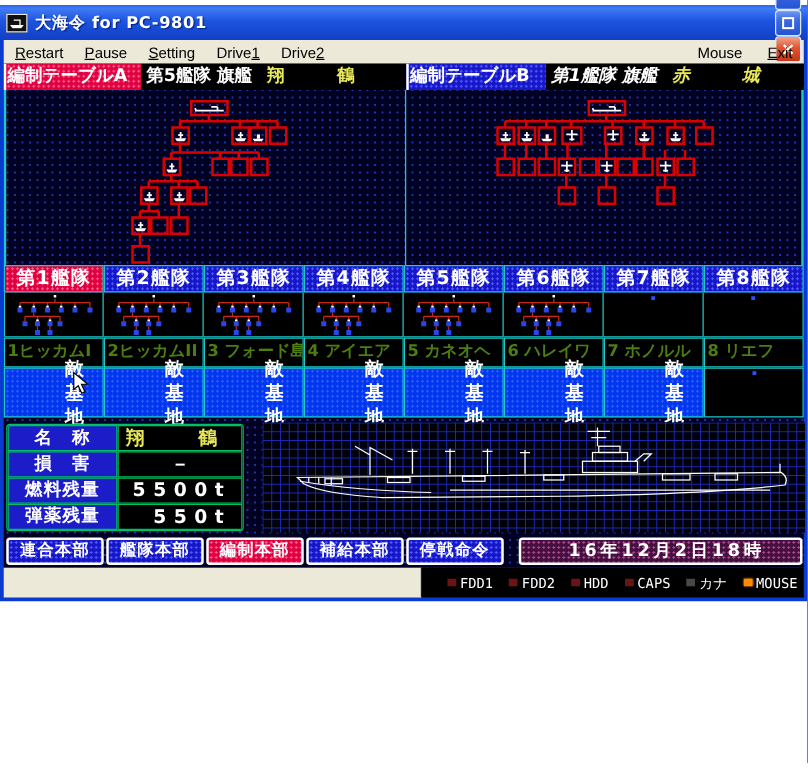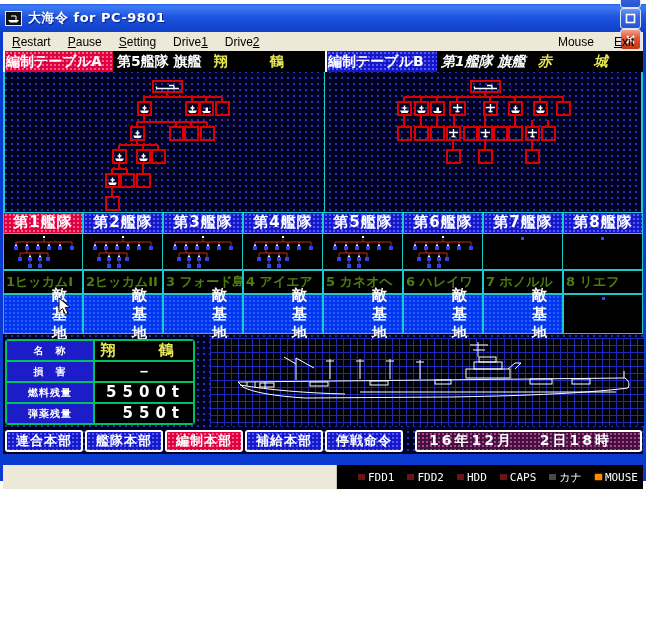--- a/index.html
+++ b/index.html
@@ -95,21 +95,21 @@
     width:80px; border:1px solid #1cc8c8; color:#fff; font-size:15px; letter-spacing:2px;
     display:flex; align-items:center; justify-content:center; cursor:pointer;
   }
   .enemy-cell.empty { background:#000; position:relative; cursor:default; }
 
   .row-info { height:94px; position:relative; }
   .info-table { position:absolute; left:2px; top:5px; border:1px solid #00c060; border-radius:3px; overflow:hidden; background:#000; }
   .info-row { display:flex; }
   .info-label {
     width:88px; height:21px; background:#1c1cc8; border:1px solid #00c060; color:#fff;
-    font-size:10px; line-height:19px; text-align:center; letter-spacing:1px; white-space:nowrap;
+    font-size:14px; line-height:19px; text-align:center; letter-spacing:1px; white-space:nowrap;
   }
   .info-value {
     width:100px; height:21px; background:#000; border:1px solid #00c060; color:#fff;
     font-size:15px; line-height:19px; text-align:center; white-space:nowrap;
   }
   .info-value.name { color:#e8e858; letter-spacing:14px; }
   .info-value.num { text-align:right; padding-right:8px; letter-spacing:6px; }
 
   .ship-panel {
     position:absolute; left:207px; top:4px; width:434px; height:88px;
@@ -122,28 +122,28 @@
 
   .row-buttons { height:26px; display:flex; align-items:center; padding-left:2px; }
   .cmd-btn {
     width:78px; height:22px; border:2px solid #fff; border-radius:3px; color:#fff;
     font-size:13px; line-height:18px; text-align:center; margin-right:2px; cursor:pointer;
     font-weight:bold; letter-spacing:1px; white-space:nowrap; overflow:hidden;
   }
   .datetime {
     margin-left:10px; margin-right:1px; flex:1; height:22px; border:2px solid #fff; border-radius:3px;
     color:#fff; font-size:14px; display:flex; align-items:center; justify-content:space-between;
-    padding:0 28px 0 12px; letter-spacing:3px; white-space:nowrap;
+    padding:0 28px 0 38px; letter-spacing:3px; white-space:nowrap;
   }
 
   
   .cursor { position:absolute; left:55px; top:246px; z-index:20; pointer-events:none; }
 
   
-  .statusrow { height:24px; margin:11px 3px; display:flex; }
+  .statusrow { height:24px; margin:0 3px; display:flex; }
   .status-left { width:334px; background:#ece9d8; border-right:1px solid #c8c4b0; }
   .status-leds {
     flex:1; background:#000; display:flex; align-items:center; justify-content:flex-end;
     padding-right:5px; font-family:"DejaVu Sans Mono", monospace; font-size:11px; color:#fff;
   }
   .led-item { display:flex; align-items:center; margin-left:13px; white-space:nowrap; }
   .led { width:7px; height:6px; margin-right:3px; background:#6a1414; }
   .led.gray { background:#484848; }
   .led.on { background:#ff8c00; box-shadow:0 0 2px #ff8c00; }
 </style>

